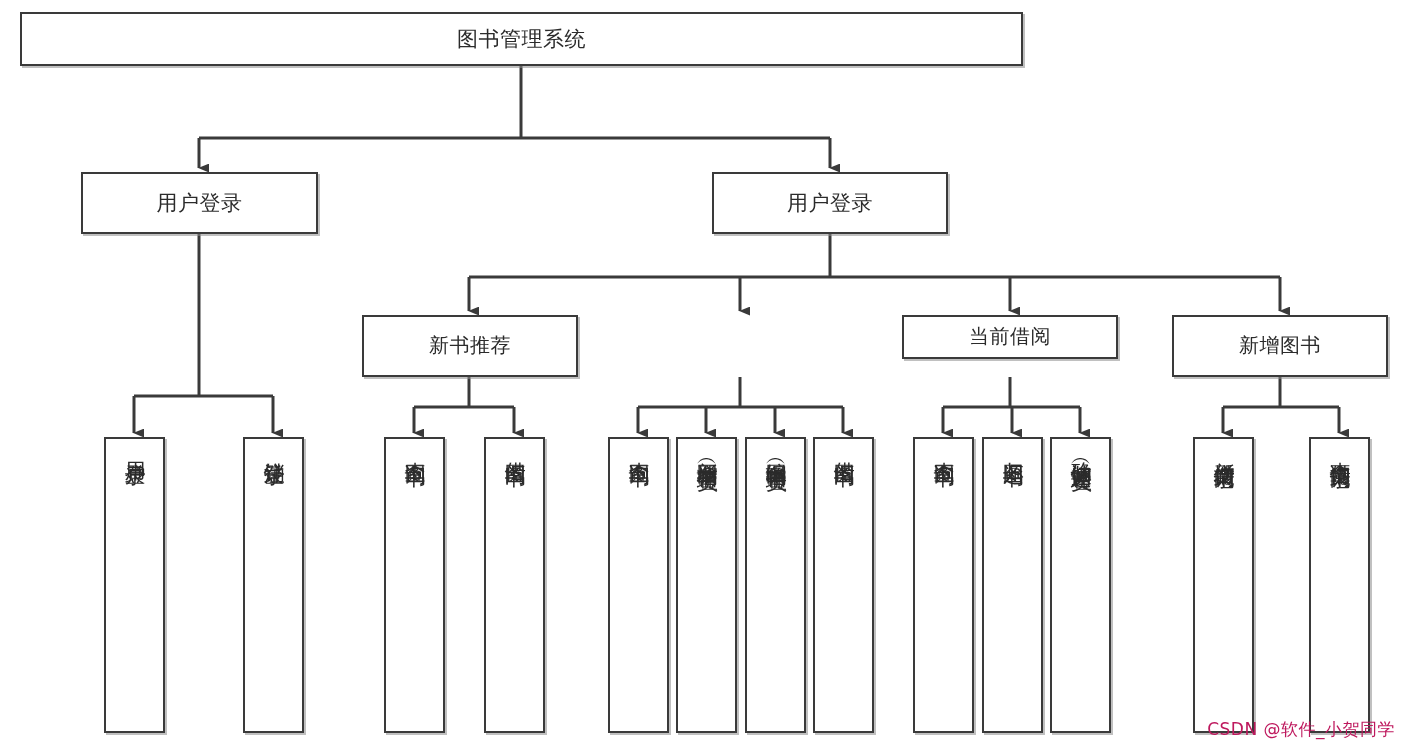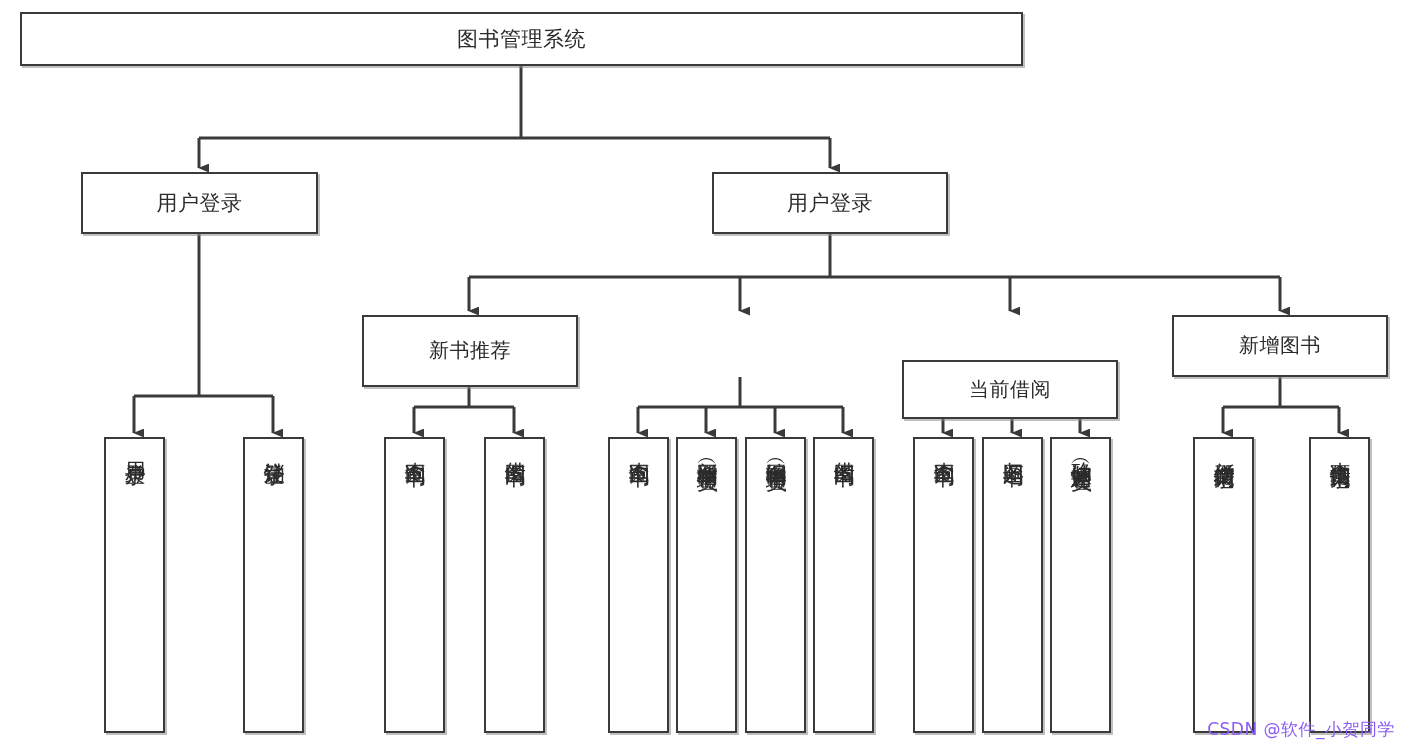--- a/index.html
+++ b/index.html
@@ -57,21 +57,21 @@
     font-size: 21px;
     line-height: 1.12;
     letter-spacing: 1.5px;
     white-space: nowrap;
   }
   .watermark {
     position: absolute;
     right: 10px;
     bottom: 6px;
     font-size: 17px;
-    color: #8b5cf6;
+    color: #be185d;
     font-family: "DejaVu Sans", "Liberation Sans", sans-serif;
     letter-spacing: 0.5px;
     user-select: none;
     pointer-events: none;
   }
 </style>
 </head>
 <body>
 
 <div id="canvas">
@@ -133,24 +133,24 @@
     <span class="node-label">图书管理系统</span>
   </div>
 
   <div class="node-box node-l1" style="left:81px; top:172px; width:237px; height:62px;">
     <span class="node-label">用户登录</span>
   </div>
   <div class="node-box node-l1" style="left:712px; top:172px; width:236px; height:62px;">
     <span class="node-label">用户登录</span>
   </div>
 
-  <div class="node-box node-l2" style="left:362px; top:315px; width:216px; height:72px;">
+  <div class="node-box node-l2" style="left:362px; top:315px; width:216px; height:62px;">
     <span class="node-label">新书推荐</span>
   </div>
-  <div class="node-box node-l2" style="left:902px; top:315px; width:216px; height:59px;margin-top:45px;">
+  <div class="node-box node-l2" style="left:902px; top:315px; width:216px; height:44px;">
     <span class="node-label">当前借阅</span>
   </div>
   <div class="node-box node-l2" style="left:1172px; top:315px; width:216px; height:62px;">
     <span class="node-label">新增图书</span>
   </div>
 
   <div class="node-box node-leaf" style="left:104px; top:437px; width:61px; height:296px;">
     <span class="node-label">用户登录</span>
   </div>
   <div class="node-box node-leaf" style="left:243px; top:437px; width:61px; height:296px;">

